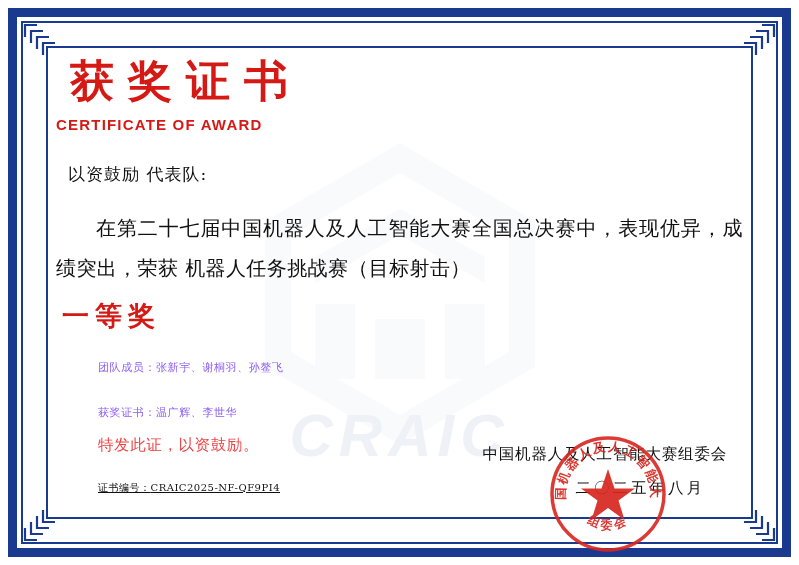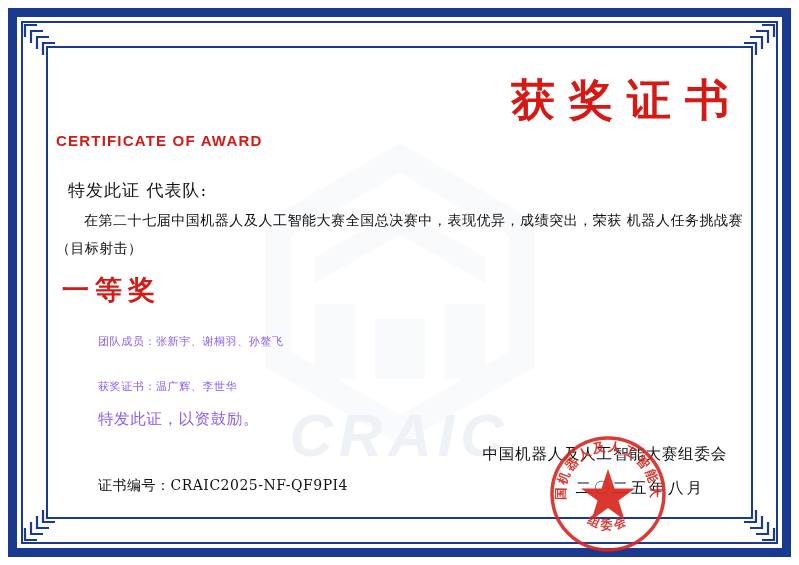--- a/index.html
+++ b/index.html
@@ -91,23 +91,23 @@
   
   .content {
     position: absolute;
     left: 56px;
     top: 56px;
     right: 56px;
     bottom: 56px;
   }
 
   .title {
-    text-align: right;
-    margin-top: 20px;
-    font-family: Liberation Sans, sans-serif;
+    text-align: left;
+    margin-top: 4px;
+    font-family: Liberation Mono, monospace;
     font-weight: bold;
     font-size: 44px;
     letter-spacing: 14px;
     color: #d51a16;
     text-indent: 14px;
     line-height: 1.1;
   }
   .subtitle {
     margin-top: 8px;
     font-family: "Liberation Sans", sans-serif;
@@ -120,22 +120,22 @@
   .recipient {
     margin-top: 30px;
     margin-left: 12px;
     font-size: 17px;
     color: #111;
     letter-spacing: 1px;
     font-family: "DejaVu Serif", serif;
   }
 
   .body-text {
-    margin-top: 4px;
-    font-size: 14px;
+    margin-top: 22px;
+    font-size: 20px;
     line-height: 2.0;
     color: #111;
     text-align: justify;
     text-indent: 2em;
     font-family: "DejaVu Serif", serif;
     letter-spacing: 0.4px;
   }
 
   .award {
     text-align: left;
@@ -154,39 +154,40 @@
     font-size: 11px;
     line-height: 2.1;
     color: #8b5cf6;
     font-family: "DejaVu Serif", serif;
     letter-spacing: 0.6px;
   }
   .note {
     margin-top: 10px;
     margin-left: 42px;
     font-size: 15.5px;
-    color: #8b5cf6;
+    color: #ef4444;
     font-family: "DejaVu Serif", serif;
     letter-spacing: 0.6px;
   }
 
   .footer {
     position: absolute;
     left: 0;
     right: 0;
     bottom: 6px;
   }
   .cert-no {
     position: absolute;
     left: 42px;
     bottom: 8px;
-    font-size: 14px;
+    font-size: 10px;
     color: #111;
     font-family: "DejaVu Serif", serif;
     letter-spacing: 0.5px;
+    text-decoration: underline;
   }
   .issuer {
     position: absolute;
     right: 16px;
     bottom: 38px;
     font-size: 15.5px;
     color: #111;
     font-family: "DejaVu Serif", serif;
     letter-spacing: 0.8px;
   }
@@ -276,21 +277,21 @@
       </g>
     </svg>
   </div>
   <div class="watermark-text">CRAIC</div>
 
   <div class="content">
 
     <div class="title">获奖证书</div>
     <div class="subtitle">CERTIFICATE OF AWARD</div>
 
-    <div class="recipient">特发此证  代表队:</div>
+    <div class="recipient">以资鼓励  代表队:</div>
 
     <div class="body-text">在第二十七届中国机器人及人工智能大赛全国总决赛中，表现优异，成绩突出，荣获  机器人任务挑战赛（目标射击）</div>
 
     <div class="award">一等奖</div>
 
     <div class="members">团队成员：张新宇、谢桐羽、孙鳌飞</div>
     <div class="members">获奖证书：温广辉、李世华</div>
 
     <div class="note">特发此证，以资鼓励。</div>
 

